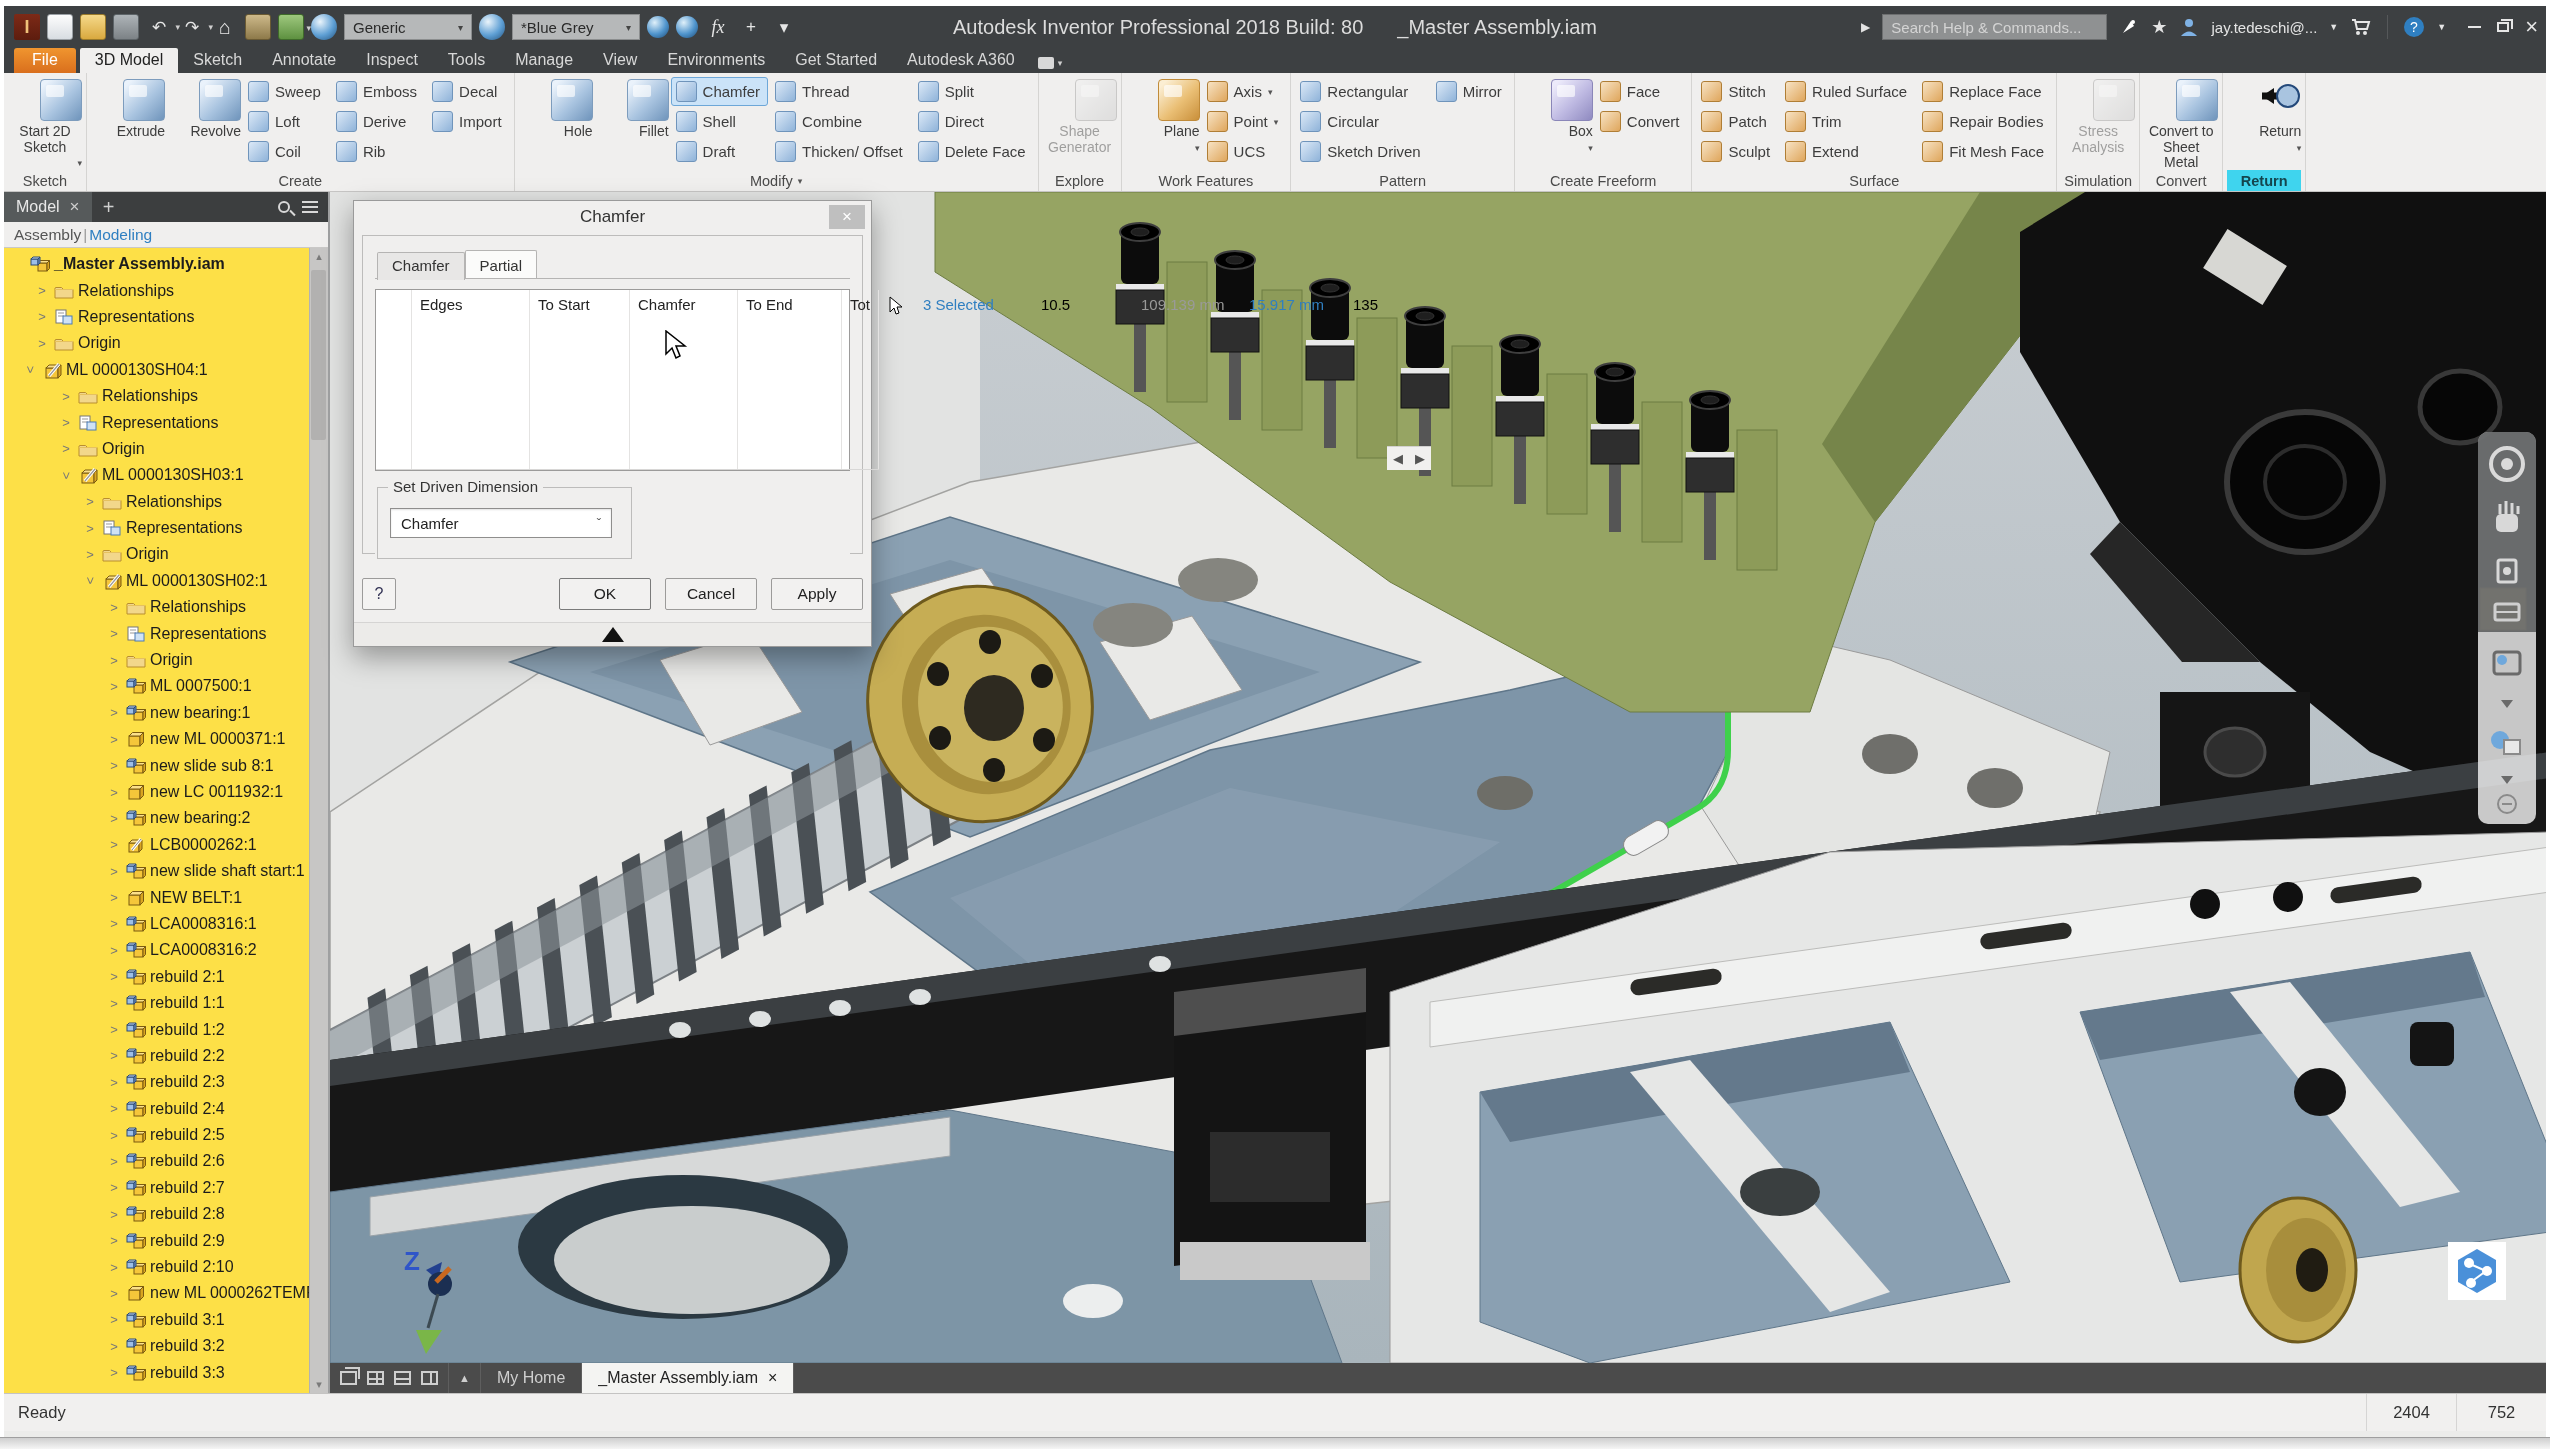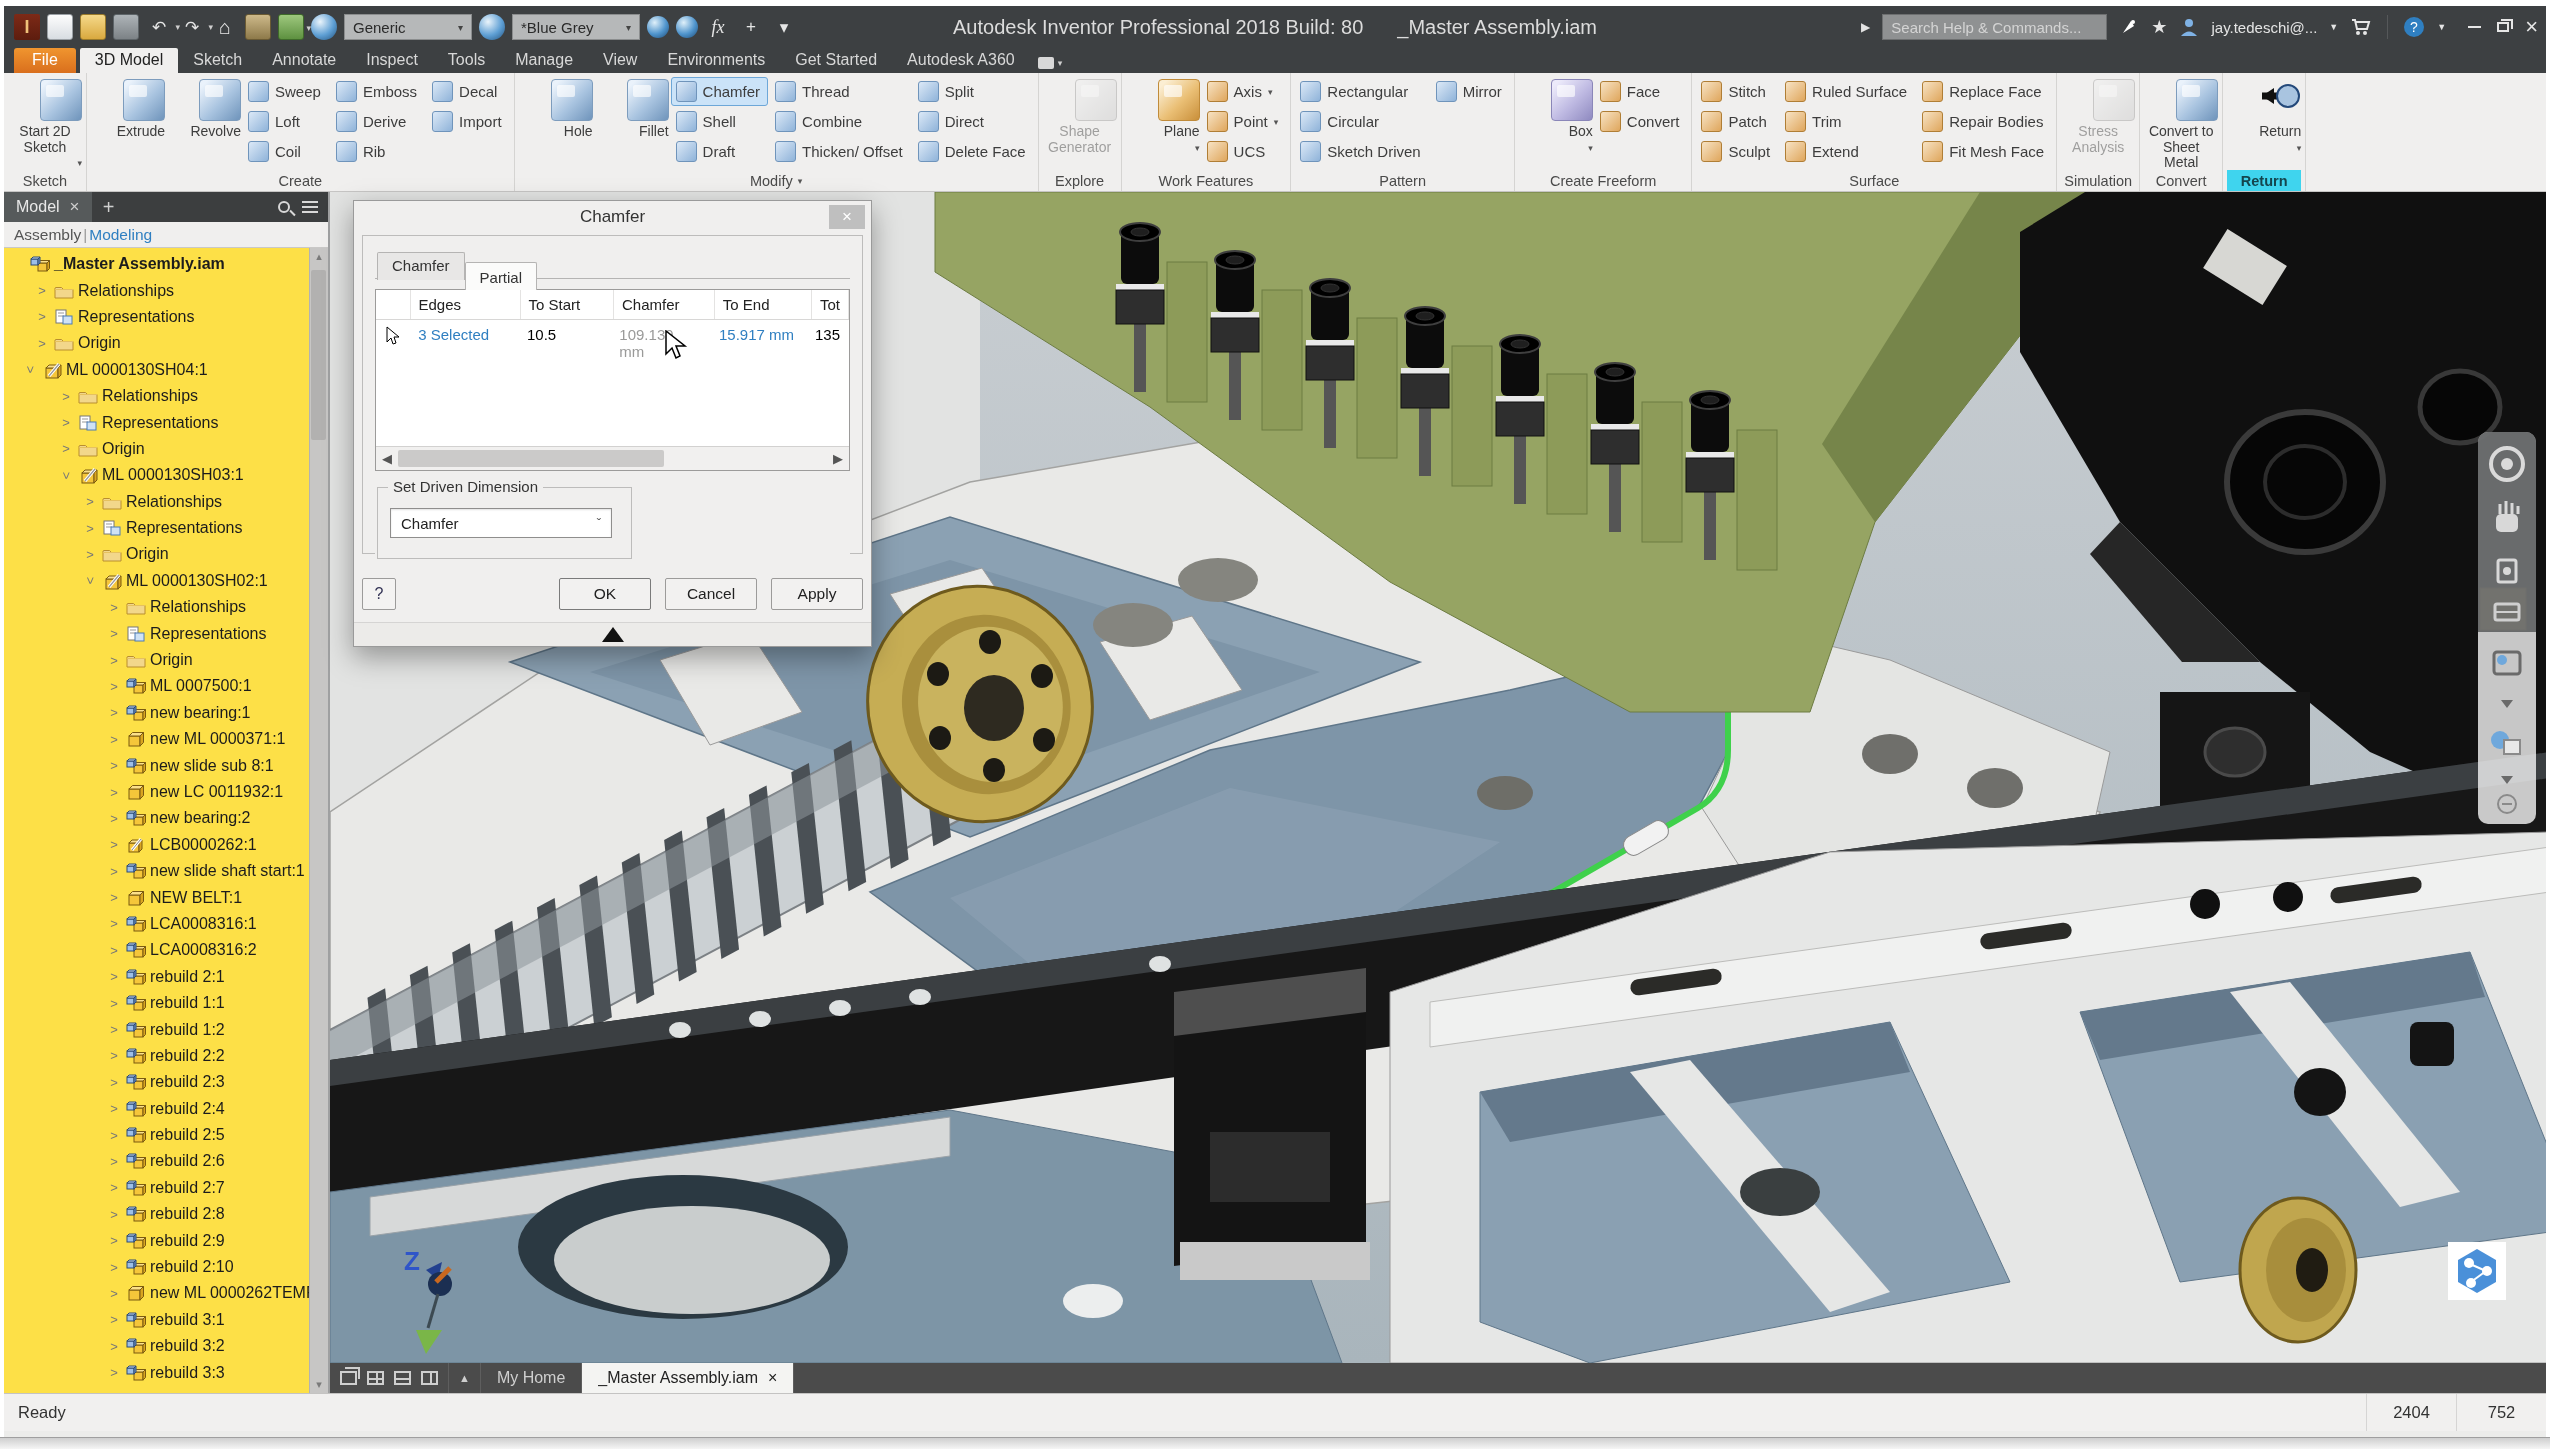--- a/index.html
+++ b/index.html
@@ -143,23 +143,23 @@
   .dialog { position:absolute; left:353px; top:200px; width:519px; height:447px; background:#f0efee;
             border:1px solid #9a9a9a; box-shadow:0 10px 26px rgba(0,0,0,.35); z-index:20; font-size:15.5px;}
   .dlg-title { height:32px; display:flex; align-items:center; justify-content:center; position:relative;
                font-size:17px; color:#333; background:#f0efee; }
   .dlg-close { position:absolute; right:6px; top:4px; width:36px; height:24px; background:#bfbfbf; color:#fff;
                display:flex; align-items:center; justify-content:center; font-size:17px; }
   .dlg-inner { position:absolute; left:8px; right:8px; top:34px; bottom:92px; border:1px solid #bdbcbb; background:#f0efee; }
   .dlg-tabs { display:flex; padding:14px 0 0 14px; }
   .dtabx { padding:4px 14px; border:1px solid #b5b4b3; border-bottom:none; font-size:15px; color:#333;
            background:#e8e7e6; border-radius:2px 2px 0 0; position:relative; top:2px;}
-  .dtabx.active { background:#fbfbfa; top:12px; padding-top:6px; z-index:2; }
+  .dtabx.active { background:#fbfbfa; top:0; padding-top:6px; z-index:2; }
   .dlg-tabpane { margin:0 12px; border-top:1px solid #b5b4b3; background:#f0efee; padding-top:10px; }
-  .dtable { border:1px solid #9c9b9a; background:#fff; height:182px; display:flex; flex-direction:column; }
+  .dtable { border:1px solid #9c9b9a; background:#fff; height:182px; display:flex; flex-direction:row; }
   .dt-head { display:flex; border-bottom:1px solid #d8d7d6; }
   .dt-head .c { padding:6px 8px; font-size:15px; color:#222; border-right:1px solid #e4e3e2; }
   .dt-row { display:flex; }
   .dt-row .c { padding:6px 8px; font-size:15px; border-right:1px solid transparent; }
   .c0 { width:36px; position:relative; }
   .c1 { width:118px; } .c2 { width:100px; } .c3 { width:108px; } .c4 { width:104px; } .c5 { flex:1; }
   .blue { color:#2f7fc1; } .grayv { color:#9a9a99; }
   .hscroll { margin-top:auto; height:24px; background:#f1f0ef; border-top:1px solid #d2d1d0; display:flex; align-items:center; }
   .hs-arrow { width:22px; text-align:center; color:#555; font-size:13px; }
   .hs-track { flex:1; height:100%; position:relative; }

